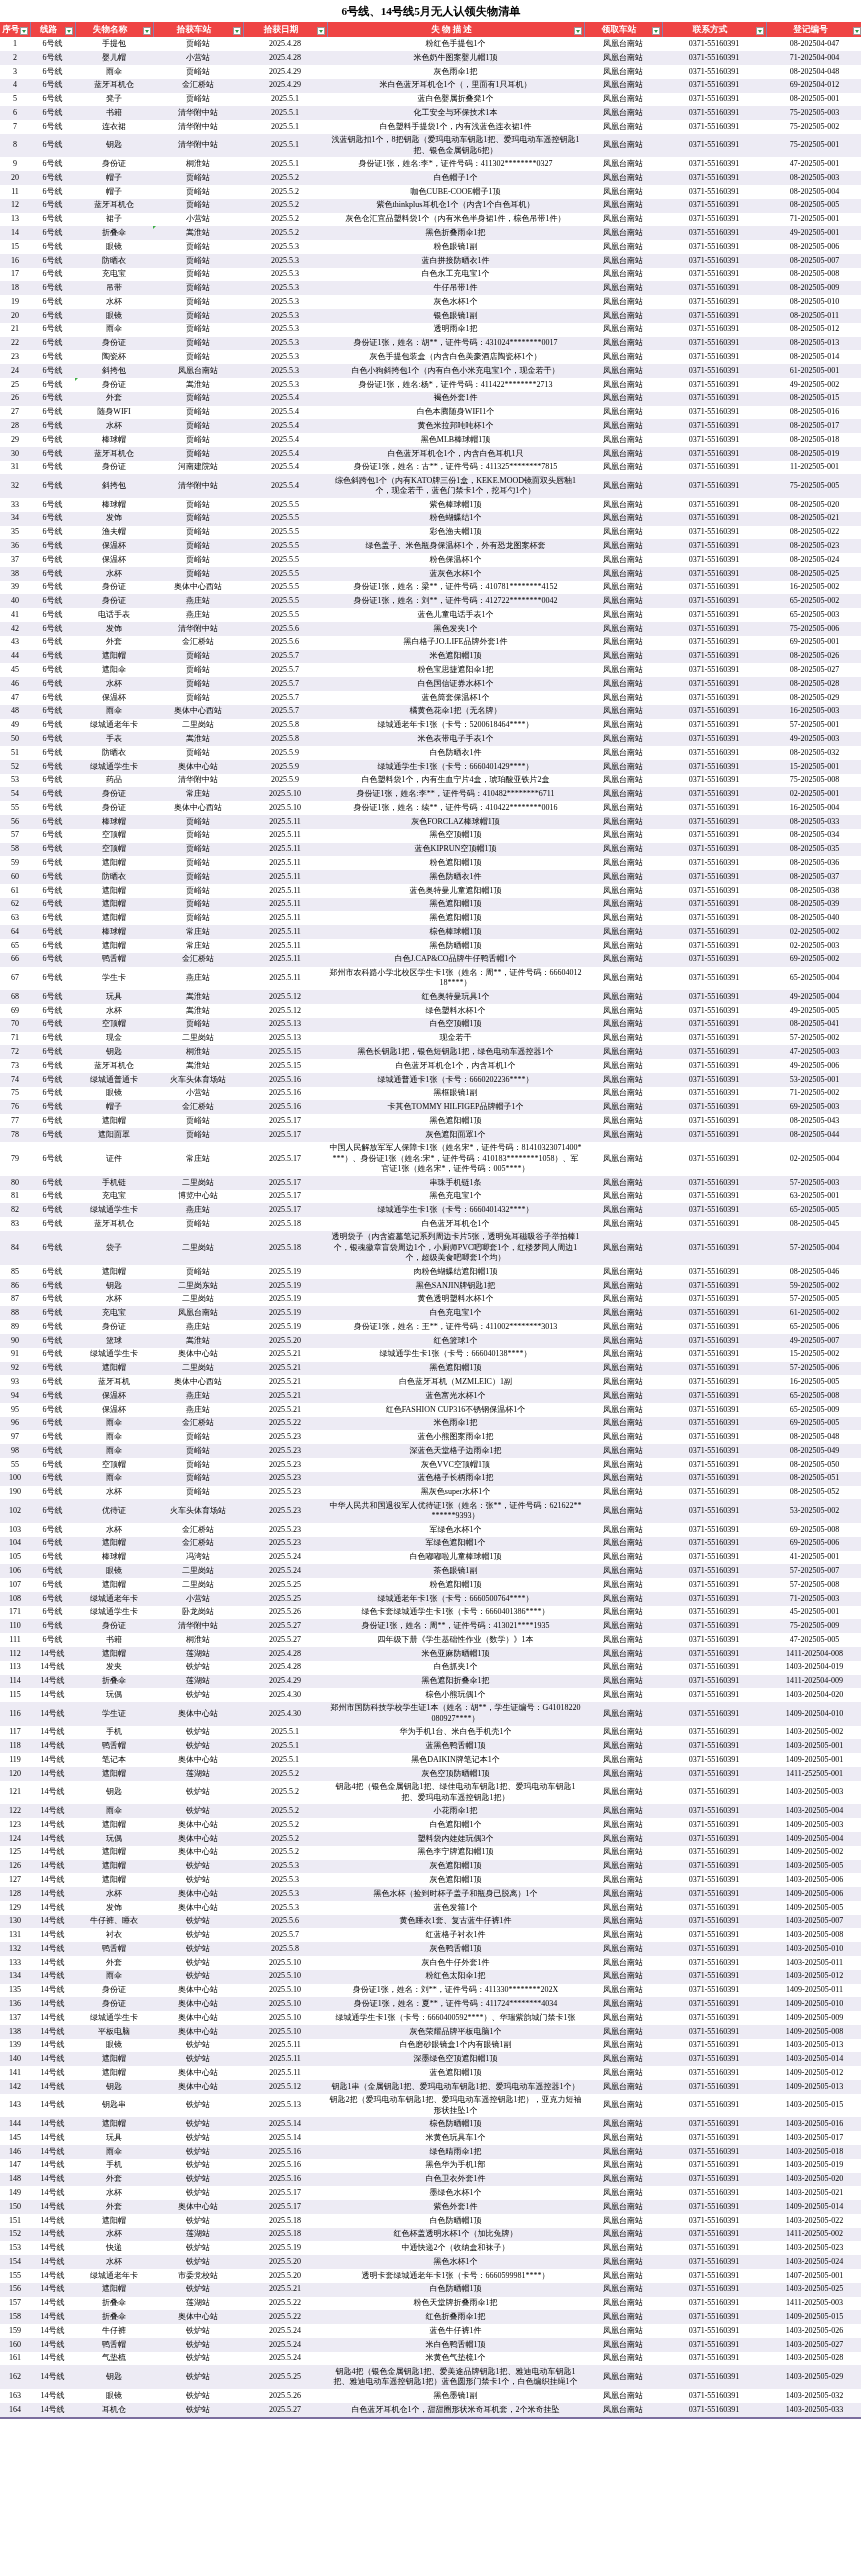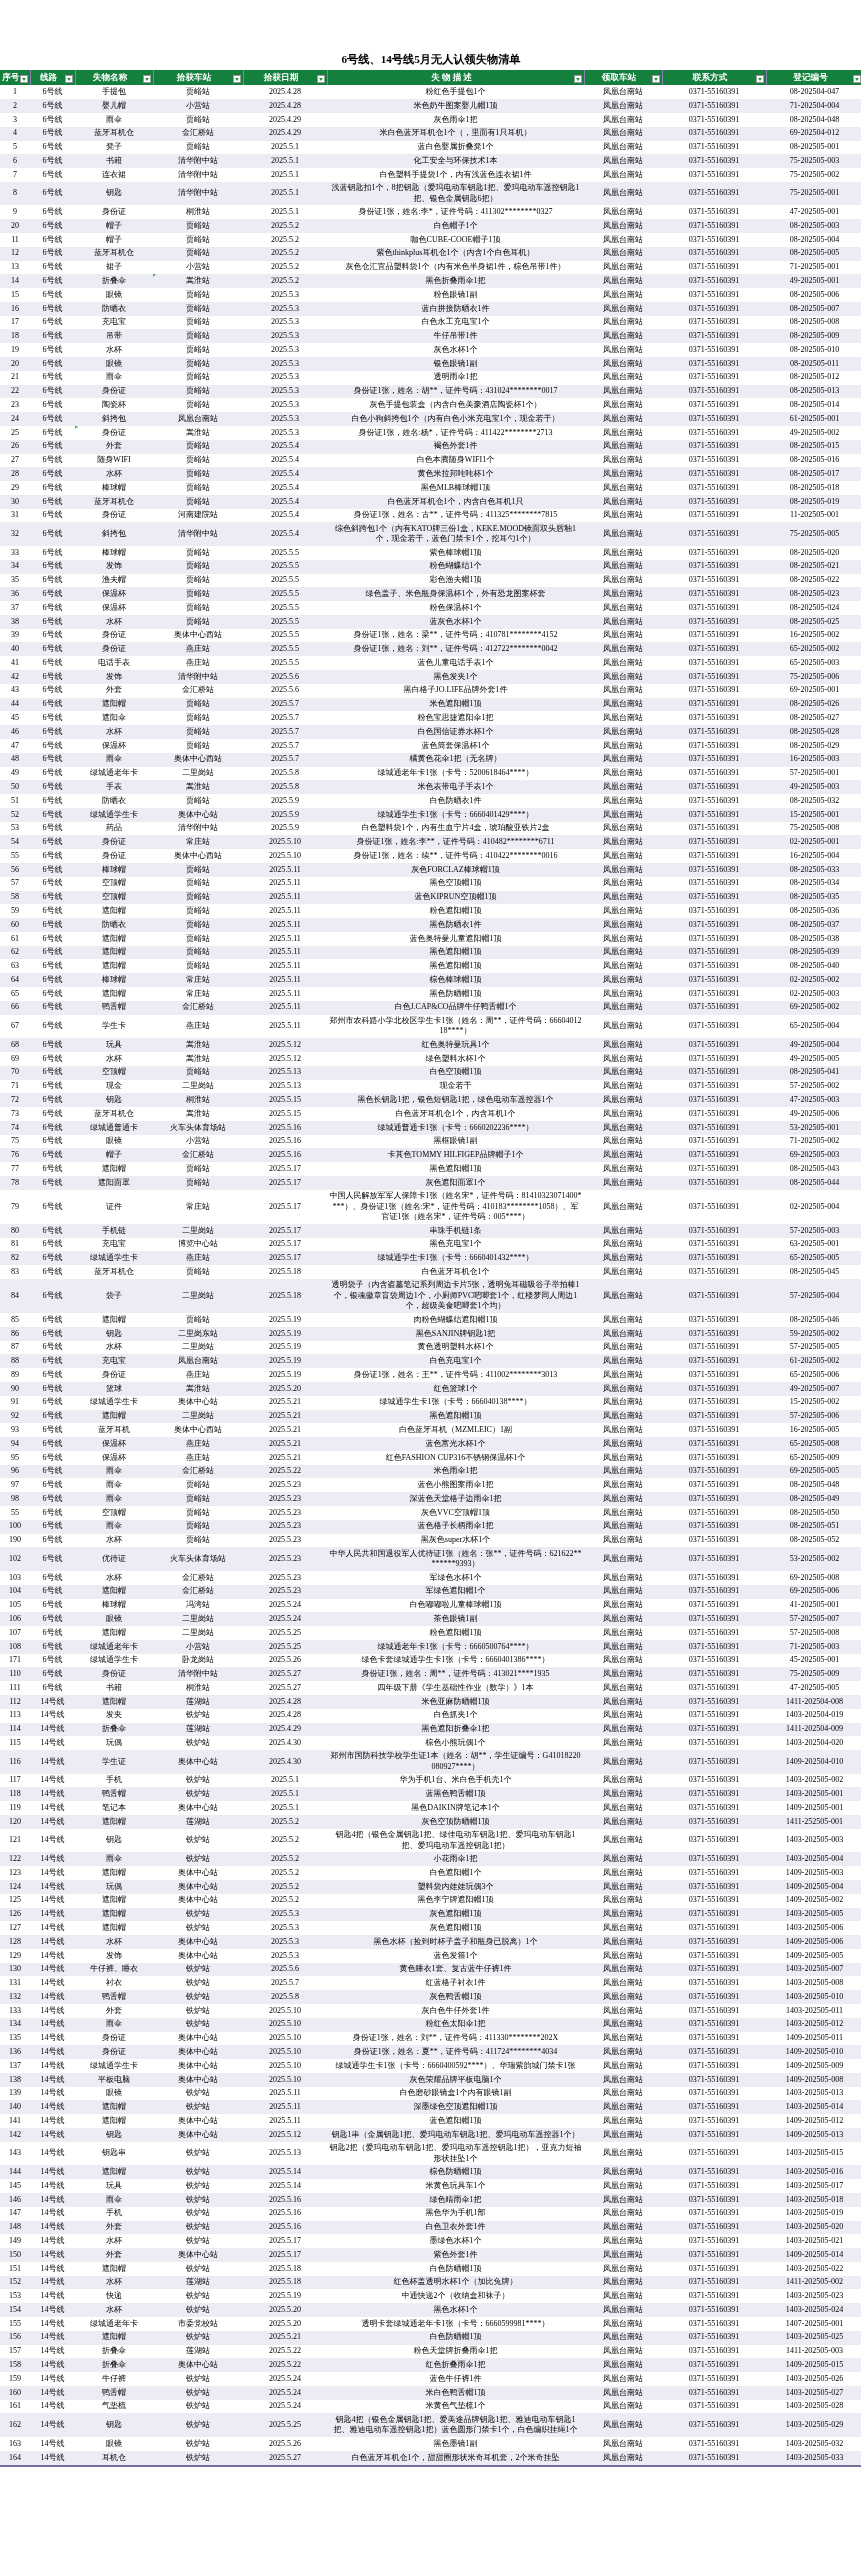--- a/index.html
+++ b/index.html
@@ -1,22 +1,22 @@
 <!DOCTYPE html>
 <html style="font-size:10.5px"><head>
 <meta charset="utf-8">
 <style>
   html,body{margin:0;padding:0;background:#ffffff;}
   body{width:862px;font-family:"Liberation Serif","DejaVu Serif",serif;color:#000;}
   .sheet{width:862px;border-bottom:2px solid #7b6e9e;}
-  .title{height:22.4px;line-height:22.4px;text-align:center;font-size:11.2px;font-weight:bold;background:#fff;margin-top:48px;}
+  .title{height:22.4px;line-height:22.4px;text-align:center;font-size:11.2px;font-weight:bold;background:#fff;}
   table{border-collapse:collapse;table-layout:fixed;width:862px;}
   col.c0{width:30px}col.c1{width:45px}col.c2{width:78px}col.c3{width:90px}
   col.c4{width:84px}col.c5{width:257px}col.c6{width:78px}col.c7{width:104px}col.c8{width:97px}
-  thead th{background:#15803d;color:#fff;font-size:8.6px;font-weight:bold;height:15px;
+  thead th{background:#ef4444;color:#fff;font-size:8.6px;font-weight:bold;height:15px;
     text-align:center;vertical-align:middle;position:relative;padding:0 9.2px 0 1.3px;
     border-right:0.7px solid #8a7fae;white-space:nowrap;overflow:hidden;}
   .filter{position:absolute;right:1.3px;bottom:2px;width:8.6px;height:8.6px;background:#fff;
     border:0.7px solid #9a9a9a;display:inline-block;box-sizing:border-box;cursor:pointer;}
   .filter .arrow{position:absolute;left:1.3px;top:2.6px;width:0;height:0;
     border-left:2.6px solid transparent;border-right:2.6px solid transparent;border-top:3.3px solid #2d9348;}
   tbody td{font-size:8px;line-height:10.5px;text-align:center;vertical-align:middle;
     padding:1.3px 2px;height:11.2px;word-break:break-all;position:relative;}
   tbody tr:nth-child(even) td{background:#edebf4;}
   tbody tr:nth-child(odd) td{background:#ffffff;}

